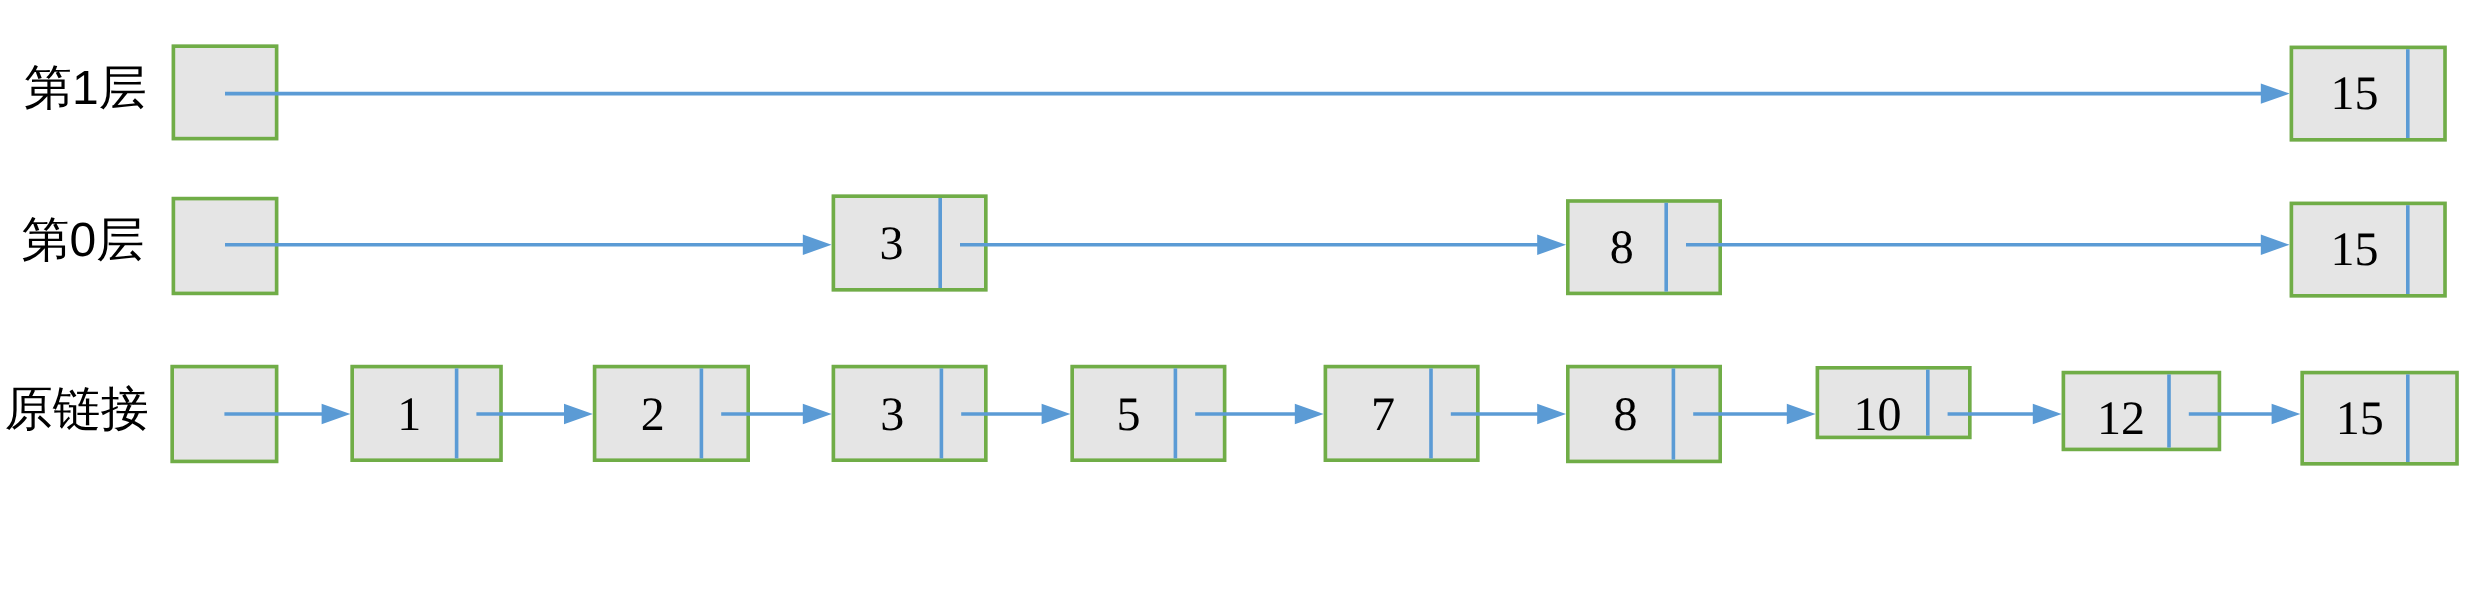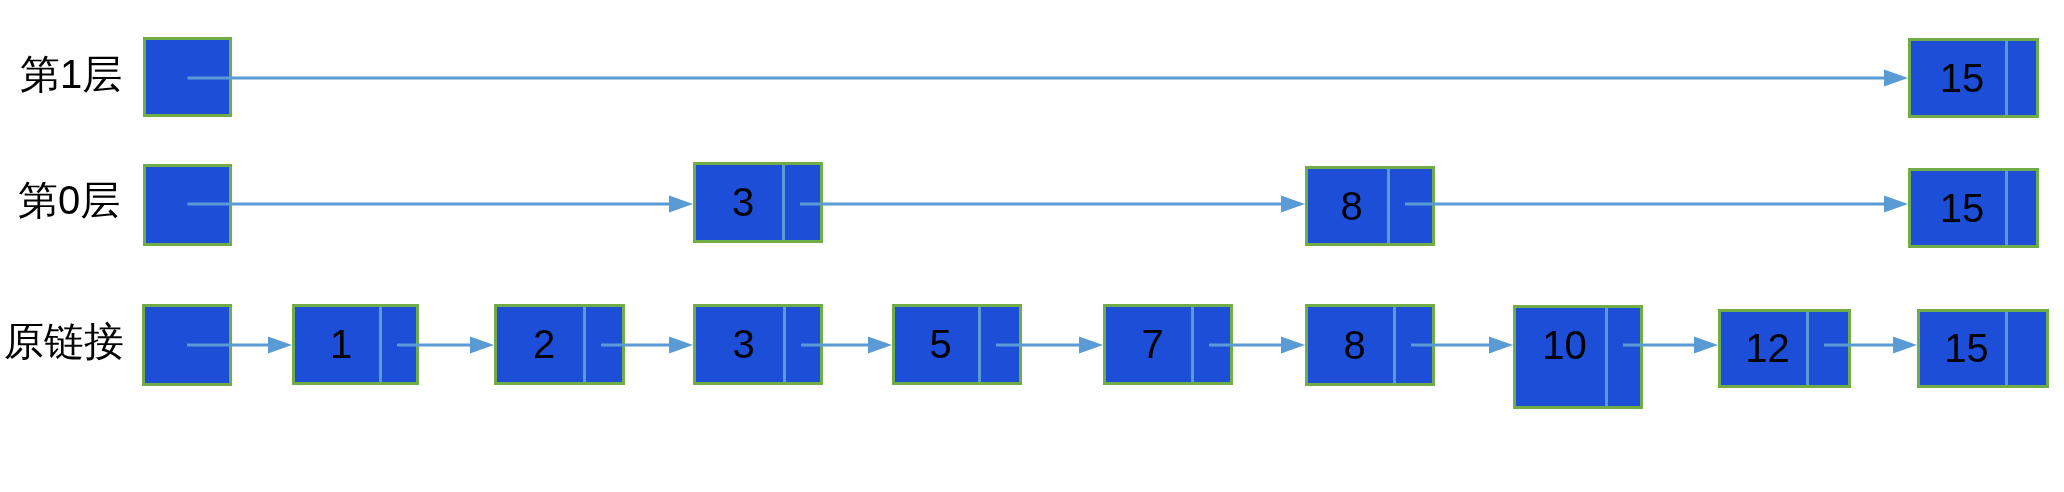--- a/index.html
+++ b/index.html
@@ -15,21 +15,22 @@
     position: absolute;
     font-size: 40px;
     line-height: 40px;
     color: var(--text, #000);
     white-space: nowrap;
   }
   .node-box {
     position: absolute;
     box-sizing: border-box;
     border: 3px solid var(--green, #70AD47);
-    background: #1d4ed8;
+    background: #e5e5e5;
+    font-family: Liberation Serif, serif;
   }
   .node-value {
     position: absolute;
     top: 0;
     left: 0;
     text-align: center;
     font-size: 40px;
     color: var(--text, #000);
     padding-left: 8px;
     box-sizing: border-box;
@@ -91,25 +92,25 @@
       <div class="pointer-divider" style="left: 83px;"></div>
     </div>
     <div class="node-box" style="left: 1103px; top: 304px; width: 130px; height: 81px;">
       <span class="node-value" style="width: 85px; line-height: 75px;">7</span>
       <div class="pointer-divider" style="left: 85px;"></div>
     </div>
     <div class="node-box" style="left: 1305px; top: 304px; width: 130px; height: 82px;">
       <span class="node-value" style="width: 85px; line-height: 76px;">8</span>
       <div class="pointer-divider" style="left: 85px;"></div>
     </div>
-    <div class="node-box" style="left: 1513px; top: 305px; width: 130px; height: 104px;">
+    <div class="node-box" style="left: 1513px; top: 305px; width: 130px; height: 61px;">
       <span class="node-value" style="width: 89px; line-height: 74px;">10</span>
       <div class="pointer-divider" style="left: 89px;"></div>
     </div>
-    <div class="node-box" style="left: 1718px; top: 309px; width: 133px; height: 79px;">
+    <div class="node-box" style="left: 1718px; top: 309px; width: 133px; height: 67px;">
       <span class="node-value" style="width: 85px; line-height: 73px;">12</span>
       <div class="pointer-divider" style="left: 85px;"></div>
     </div>
     <div class="node-box" style="left: 1917px; top: 309px; width: 132px; height: 79px;">
       <span class="node-value" style="width: 85px; line-height: 73px;">15</span>
       <div class="pointer-divider" style="left: 85px;"></div>
     </div>
     <svg class="arrows-layer" width="2064" height="492">
       <g>
         <line x1="187.5" y1="78" x2="1892" y2="78" stroke="#5B9BD5" stroke-width="3"></line>

